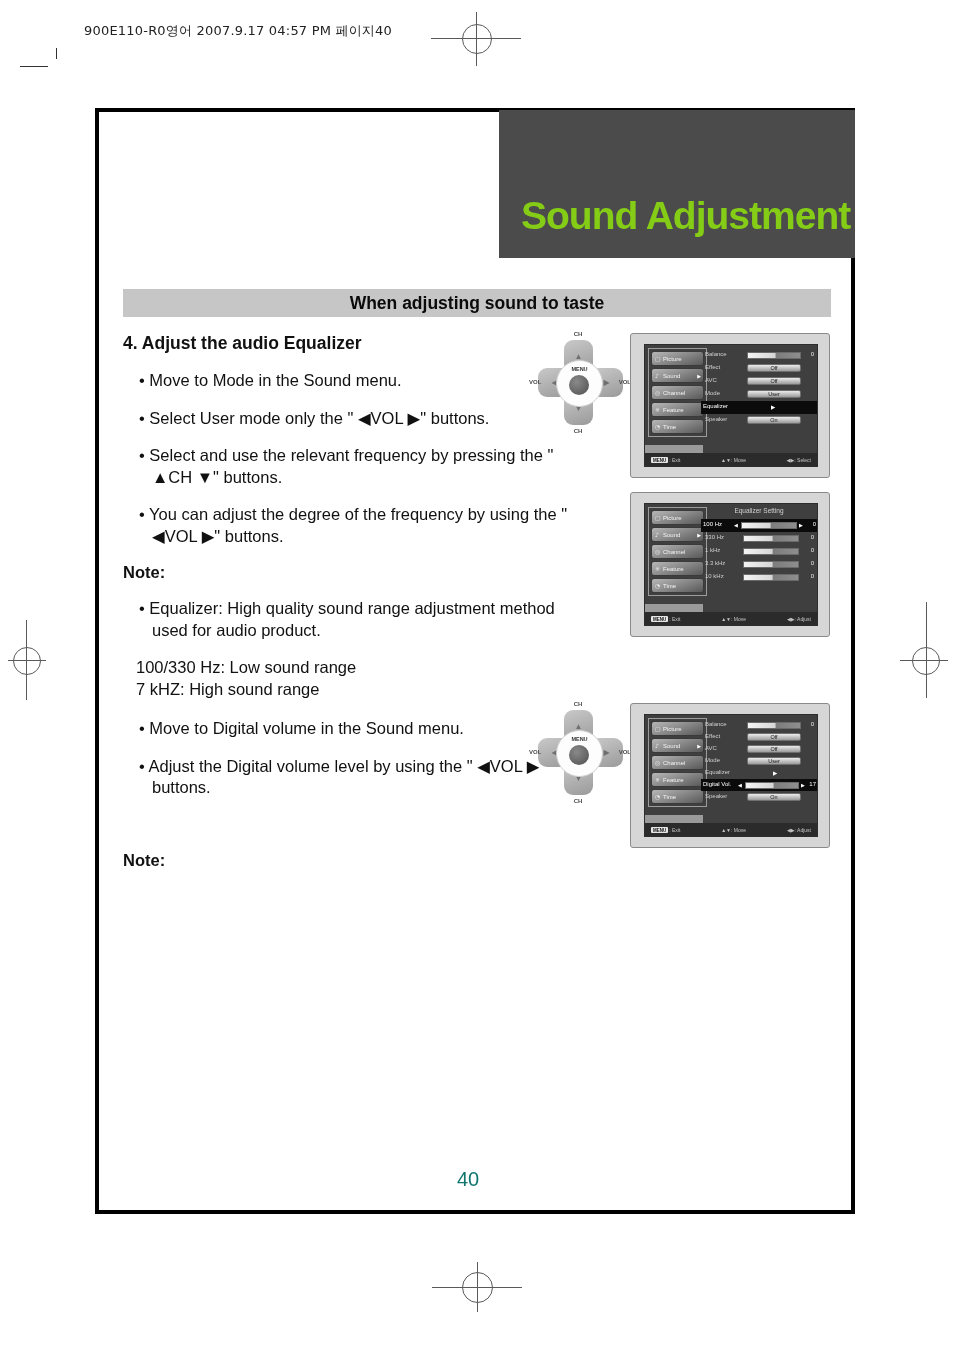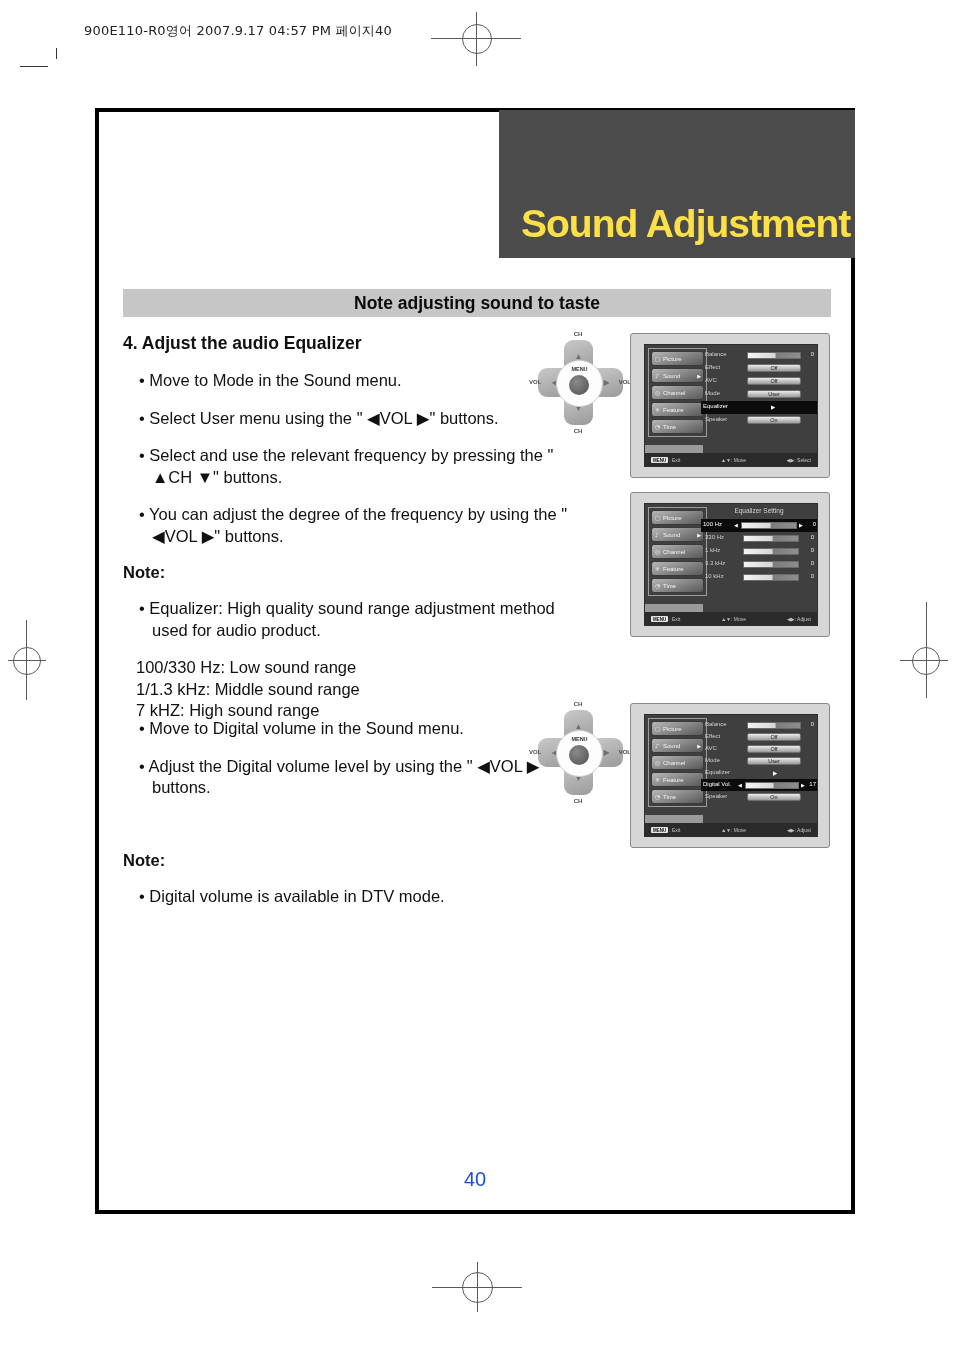--- a/index.html
+++ b/index.html
@@ -9,35 +9,35 @@
   
   .print-header{position:absolute;left:84px;top:22px;font-size:13px;color:#222;
                 font-family:"DejaVu Sans",sans-serif;letter-spacing:0.2px;}
   .regline{position:absolute;background:#5a5a5a;}
   .regcircle{position:absolute;border:1.5px solid #5a5a5a;border-radius:50%;background:transparent;}
 
   
   .doc-frame{position:absolute;left:95px;top:108px;width:752px;height:1098px;border:4px solid #000;background:#fff;}
 
   .title-block{position:absolute;left:499px;top:110px;width:356px;height:148px;background:var(--header-block,#4b4b4b);}
-  .title-block h1{position:absolute;left:22px;bottom:12px;margin:0;color:#fde047;font-size:39px;
+  .title-block h1{position:absolute;left:22px;bottom:20px;margin:0;color:#84cc16;font-size:39px;
                   font-weight:bold;letter-spacing:-1px;white-space:nowrap;}
 
   .section-bar{position:absolute;left:123px;top:289px;width:708px;height:28px;
                background:var(--section-bar-bg,#c6c6c6);text-align:center;}
   .section-bar span{font-size:17.5px;font-weight:bold;line-height:28px;color:#0a0a0a;}
 
   .text-col{position:absolute;left:123px;width:470px;}
   .h-sec{font-size:17.5px;font-weight:bold;margin:0 0 4px 0;}
   .bullet{margin:16px;padding-left:13px;text-indent:-13px;font-size:16.5px;line-height:21.5px;}
   .note-h{font-size:16.5px;font-weight:bold;margin:9px 0 0 0;}
   .plain-line{margin:0;padding-left:13px;font-size:16.5px;line-height:21.5px;}
 
-  .page-num{position:absolute;left:95px;top:1168px;width:760px;text-align:center;
-            font-size:20px;color:#1d4ed8;}
+  .page-num{position:absolute;left:88px;top:1168px;width:760px;text-align:center;
+            font-size:20px;color:#0f766e;}
 
   
   .dpad{position:absolute;width:100px;height:100px;}
   .dp-arm{position:absolute;background:linear-gradient(160deg,#c9c9c9,#9a9a9a);
           border-radius:9px;display:flex;align-items:center;justify-content:center;}
   .dp-up{left:34px;top:7px;width:29px;height:33px;}
   .dp-down{left:34px;top:59px;width:29px;height:33px;}
   .dp-left{left:8px;top:35px;width:33px;height:29px;}
   .dp-right{left:60px;top:35px;width:33px;height:29px;}
   .dp-arrow{font-size:8px;color:#6f6f6f;line-height:1;}
@@ -127,41 +127,39 @@
   <div class="regline" style="left:477px;top:1262px;width:1px;height:50px;"></div>
   <div class="regcircle" style="left:462px;top:1272px;width:29px;height:29px;"></div>
 
   <div class="doc-frame"></div>
 
   <div class="title-block">
     <h1>Sound Adjustment</h1>
   </div>
 
   <div class="section-bar">
-    <span>Note adjusting sound to taste</span>
+    <span>When adjusting sound to taste</span>
   </div>
 
   <div class="text-col" style="top:333px;">
     <p class="h-sec">4. Adjust the audio Equalizer</p>
     <p class="bullet">• Move to Mode in the Sound menu.</p>
-    <p class="bullet">• Select User menu using the " ◀VOL ▶" buttons.</p>
+    <p class="bullet">• Select User mode only the " ◀VOL ▶" buttons.</p>
     <p class="bullet">• Select and use the relevant frequency by pressing the " ▲CH ▼" buttons.</p>
     <p class="bullet">• You can adjust the degree of the frequency by using the " ◀VOL ▶" buttons.</p>
     <p class="note-h">Note:</p>
     <p class="bullet">• Equalizer: High quality sound range adjustment method used for audio product.</p>
     <p class="plain-line">100/330 Hz: Low sound range</p>
-    <p class="plain-line">1/1.3 kHz: Middle sound range</p>
     <p class="plain-line">7 kHZ: High sound range</p>
   </div>
 
   <div class="text-col" style="top:702px;">
     <p class="bullet">• Move to Digital volume in the Sound menu.</p>
     <p class="bullet">• Adjust the Digital volume level by using the " ◀VOL ▶" buttons.</p>
     <p class="note-h" style="margin-top:52px;">Note:</p>
-    <p class="bullet">• Digital volume is available in DTV mode.</p>
   </div>
 
   <div class="dpad" style="left:530px;top:333px;">
     <span class="dp-lbl dp-ch-top">CH</span>
     <div class="dp-arm dp-up">
         <span class="dp-arrow">▲</span>
       </div>
     <div class="dp-arm dp-down">
         <span class="dp-arrow">▼</span>
       </div>

